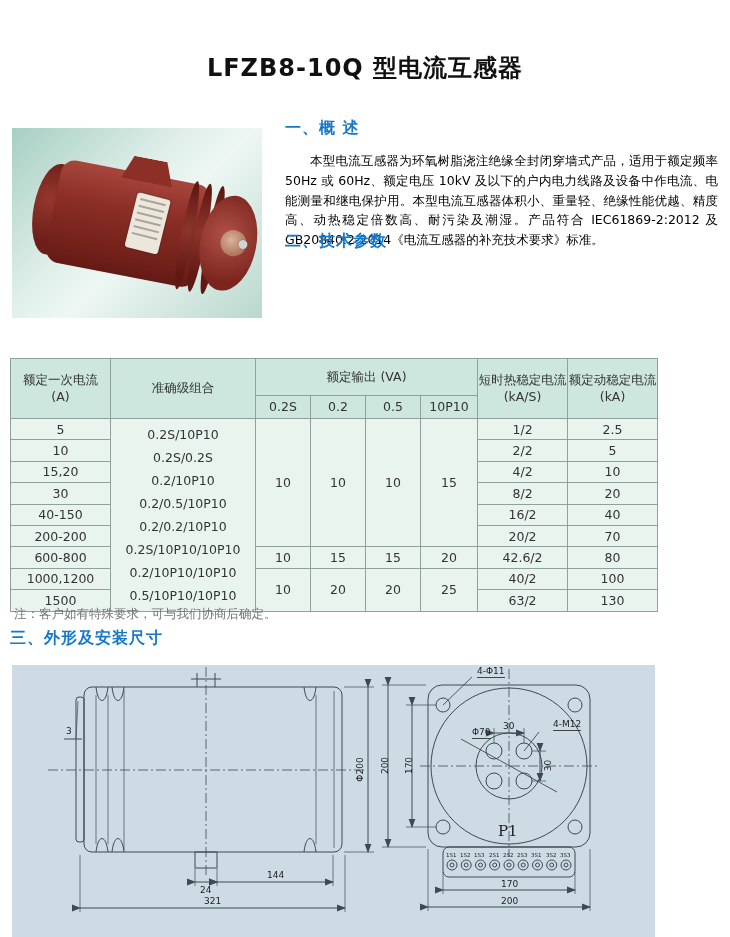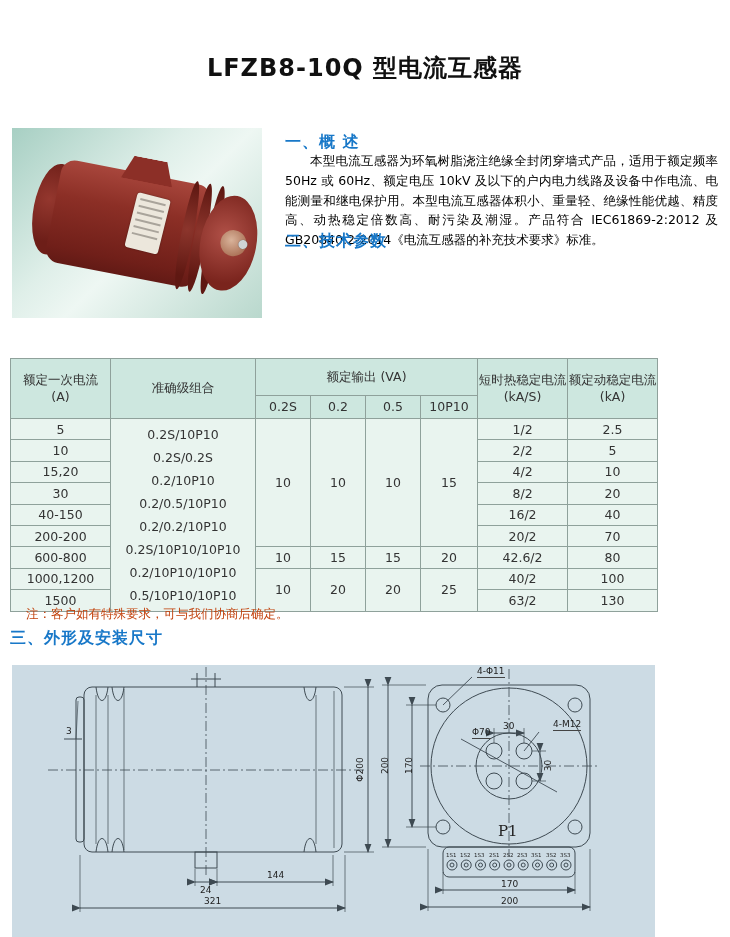--- a/index.html
+++ b/index.html
@@ -43,21 +43,21 @@
   
   table.spec{position:absolute;left:10px;top:358px;width:647px;border-collapse:collapse;
     table-layout:fixed;font-size:12.5px;color:#333;}
   table.spec th,table.spec td{border:1px solid #8fa19b;text-align:center;vertical-align:middle;
     padding:0;overflow:hidden;}
   table.spec th{background:#cde7df;font-weight:normal;white-space:pre-line;line-height:1.35;}
   table.spec td{background:#e9f4ef;height:20.4px;}
   tr.h-group{height:37px;} tr.h-sub{height:23px;}
   td.combo{white-space:pre-line;line-height:23px;font-size:12.5px;}
 
-  .note{position:absolute;left:26px;top:606px;font-size:12.5px;color:#c2410c;}
+  .note{position:absolute;left:14px;top:606px;font-size:12.5px;color:#737373;}
 
   
   .panel{position:absolute;left:12px;top:665px;width:643px;height:272px;background:#ccdbe4;}
   .panel svg{position:absolute;left:0;top:0;}
   .dim{position:absolute;font-size:9px;color:#222;line-height:9px;white-space:nowrap;}
   .dim.v{transform:rotate(-90deg);transform-origin:center;}
   .dim.u{border-bottom:1px solid #444;padding-bottom:1px;margin-left:22px;}
   .p1{position:absolute;font-size:15px;color:#222;font-family:"DejaVu Serif","Liberation Serif",serif;}
   .term-lab{position:absolute;font-size:5.5px;color:#222;line-height:6px;}
 </style>
@@ -83,21 +83,21 @@
         </div>
       <div class="tx-fin" style="left:148px"></div>
       <div class="tx-fin" style="left:161px"></div>
       <div class="tx-fin" style="left:174px"></div>
       <div class="tx-front"></div>
       <div class="tx-hub"></div>
       <div class="tx-stud"></div>
     </div>
   </div>
 
-  <div class="sec-head" style="left:285px;top:132px">一、概 述</div>
+  <div class="sec-head" style="left:285px;top:118px">一、概 述</div>
   <div class="para" style="top:151px">本型电流互感器为环氧树脂浇注绝缘全封闭穿墙式产品，适用于额定频率 50Hz 或 60Hz、额定电压 10kV 及以下的户内电力线路及设备中作电流、电能测量和继电保护用。本型电流互感器体积小、重量轻、绝缘性能优越、精度高、动热稳定倍数高、耐污染及潮湿。产品符合 IEC61869-2:2012 及 GB20840.2-2014《电流互感器的补充技术要求》标准。</div>
 
   <div class="sec-head" style="left:285px;top:231px">二、技术参数</div>
 
   <table class="spec">
     <colgroup>
       <col style="width:100px">
         <col style="width:145px">
       <col style="width:55px">
         <col style="width:55px">

